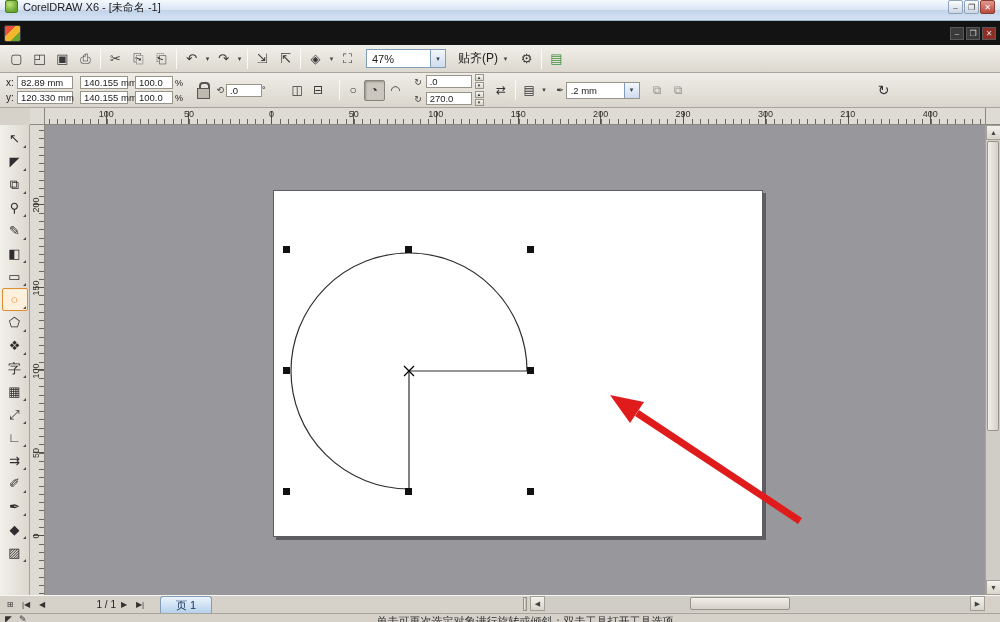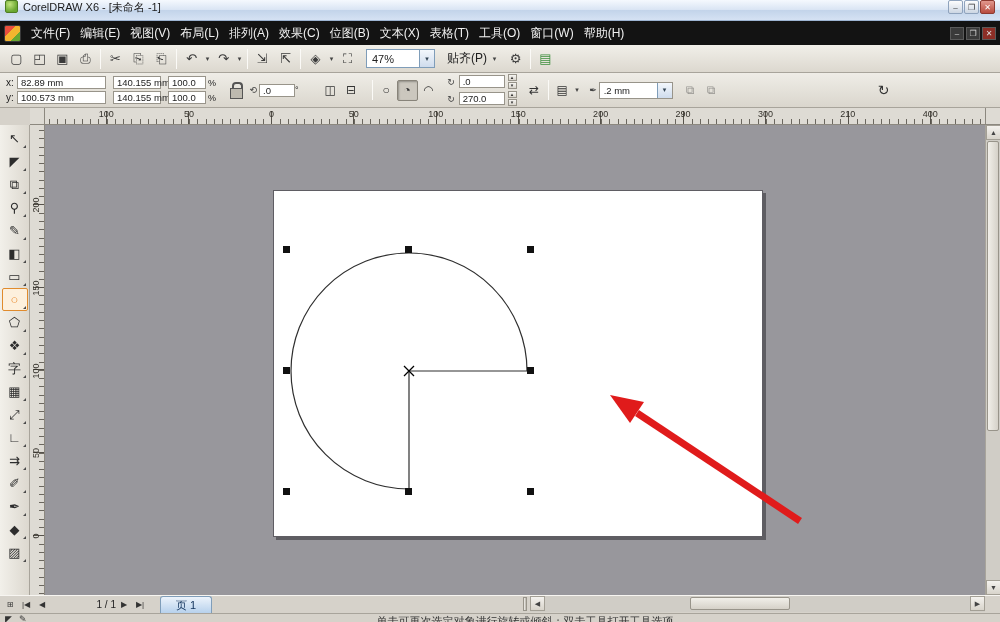--- a/index.html
+++ b/index.html
@@ -24,34 +24,34 @@
   .doc-controls{margin-left:auto;display:flex;gap:2px}
   .dbtn{width:14px;height:13px;display:flex;align-items:center;justify-content:center;font-size:8px;color:#ddd;background:#3a3a3a;border:1px solid #5a5a5a}
   .dbtn.close{background:#8c2e26}
 
   
   .std-toolbar{position:absolute;left:0;top:45px;width:100%;height:28px;display:flex;align-items:center;padding:0 5px;
     background:linear-gradient(#f1efe9,#dcd8cf);border-bottom:1px solid #a8a49b}
   .tbtn{min-width:23px;height:22px;display:flex;align-items:center;justify-content:center;font-size:13px;color:#3a3a3a;border-radius:2px}
   .dd{font-size:7px;color:#444;width:9px;text-align:center}
   .sep{width:1px;height:20px;background:#b2aea4;border-right:1px solid #fbfaf7;margin:0 3px;align-self:center}
-  .zoom-combo{width:69px;height:19px;background:#fff;border:1px solid #7f9db9;display:flex;align-items:center;margin:16px 7px;font-size:11px}
+  .zoom-combo{width:80px;height:19px;background:#fff;border:1px solid #7f9db9;display:flex;align-items:center;margin:16px 7px;font-size:11px}
   .zoom-combo .val{flex:1;padding-left:5px}
   .combo-arrow{width:15px;height:100%;background:linear-gradient(#f3f7fc,#cfdced);border-left:1px solid #7f9db9;display:flex;align-items:center;justify-content:center;font-size:7px;color:#345}
   .snap{display:flex;align-items:center;font-size:12px;color:#1d1d1d;margin:0 5px;gap:3px}
 
   
   .prop-bar{position:absolute;left:0;top:73px;width:100%;height:35px;display:flex;align-items:center;padding:0 6px;font-size:10px;
     background:linear-gradient(#efede7,#dad6cd);border-bottom:1px solid #a8a49b}
   .pgroup{display:flex;align-items:center;margin-right:7px}
   .stack{display:flex;flex-direction:column;gap:2px}
   .row{display:flex;align-items:center;gap:2px}
   .plabel{width:9px;font-size:10px}
   .pfield{height:13px;background:#fff;border:1px solid #98948a;font-size:9.5px;display:flex;align-items:center;padding:0 3px;white-space:nowrap}
-  .w70{width:89px}.w75{width:48px}.w40{width:38px}.w34{width:36px}.w50{width:46px}
+  .w70{width:56px}.w75{width:48px}.w40{width:38px}.w34{width:36px}.w50{width:46px}
   .unit{font-size:9px}
   .pbtn{width:21px;height:21px;display:flex;align-items:center;justify-content:center;font-size:12px;color:#333;border:1px solid transparent;border-radius:2px}
   .pbtn.pressed{background:#cbc7be;border-color:#88847a;box-shadow:inset 1px 1px 2px rgba(0,0,0,.28)}
   .pbtn.dis{opacity:.45}
   .mini{font-size:9px;width:11px;text-align:center;color:#444}
   .spin{display:flex;flex-direction:column;gap:1px;margin-left:1px}
   .spin span{font-size:5px;line-height:5px;width:9px;text-align:center;color:#333;background:linear-gradient(#f7f6f3,#d9d5cc);border:1px solid #98948a}
   .lock{width:15px;height:16px;position:relative;margin:0 5px}
   .lock:before{content:"";position:absolute;left:4px;top:0;width:7px;height:7px;border:2px solid #555;border-bottom:none;border-radius:4px 4px 0 0}
   .lock:after{content:"";position:absolute;left:2px;top:6px;width:11px;height:9px;background:#bdb9af;border:1px solid #555}
@@ -114,34 +114,20 @@
   <span class="title-text">CorelDRAW X6 - [未命名 -1]</span>
   <span class="win-controls">
     <span class="wbtn">–</span>
     <span class="wbtn">❐</span>
     <span class="wbtn close">✕</span>
   </span>
 </div>
 
 <div class="menubar">
   <span class="corel-icon"></span>
-  <span id="menu-items" style="display:flex">
-      <span class="menu-item">文件(F)</span>
-      <span class="menu-item">编辑(E)</span>
-      <span class="menu-item">视图(V)</span>
-      <span class="menu-item">布局(L)</span>
-      <span class="menu-item">排列(A)</span>
-      <span class="menu-item">效果(C)</span>
-      <span class="menu-item">位图(B)</span>
-      <span class="menu-item">文本(X)</span>
-      <span class="menu-item">表格(T)</span>
-      <span class="menu-item">工具(O)</span>
-      <span class="menu-item">窗口(W)</span>
-      <span class="menu-item">帮助(H)</span>
-    </span>
   <span class="doc-controls">
     <span class="dbtn">–</span>
     <span class="dbtn">❐</span>
     <span class="dbtn close">✕</span>
   </span>
 </div>
 
 <div class="std-toolbar">
   <span id="tb-left" style="display:flex;align-items:center">
       <div class="tbtn">▢</div>
@@ -182,21 +168,21 @@
 
 <div class="prop-bar">
   <div class="pgroup">
     <div class="stack">
       <div class="row">
         <span class="plabel">x:</span>
         <div class="pfield w70">82.89 mm</div>
       </div>
       <div class="row">
         <span class="plabel">y:</span>
-        <div class="pfield w70">100.573 mm</div>
+        <div class="pfield w70">120.330 mm</div>
       </div>
     </div>
   </div>
   <div class="pgroup">
     <div class="stack">
       <div class="pfield w75">140.155 mm</div>
       <div class="pfield w75">140.155 mm</div>
     </div>
   </div>
   <div class="pgroup">

